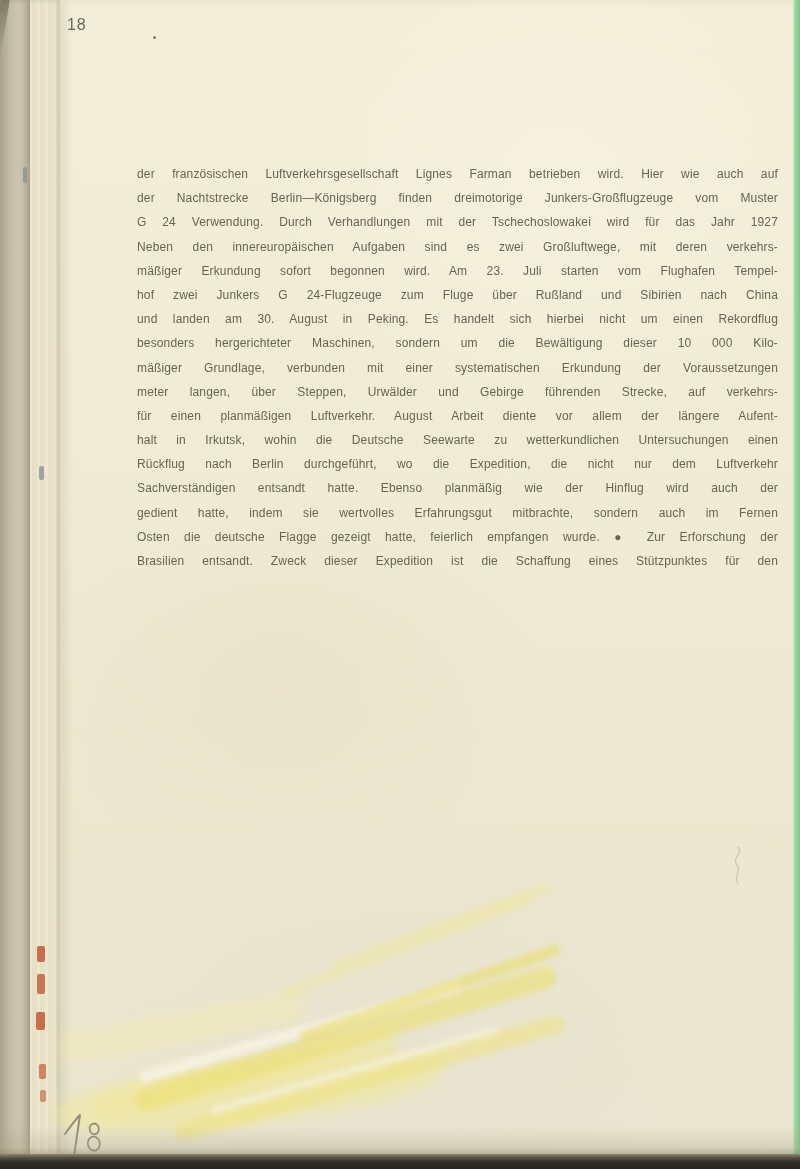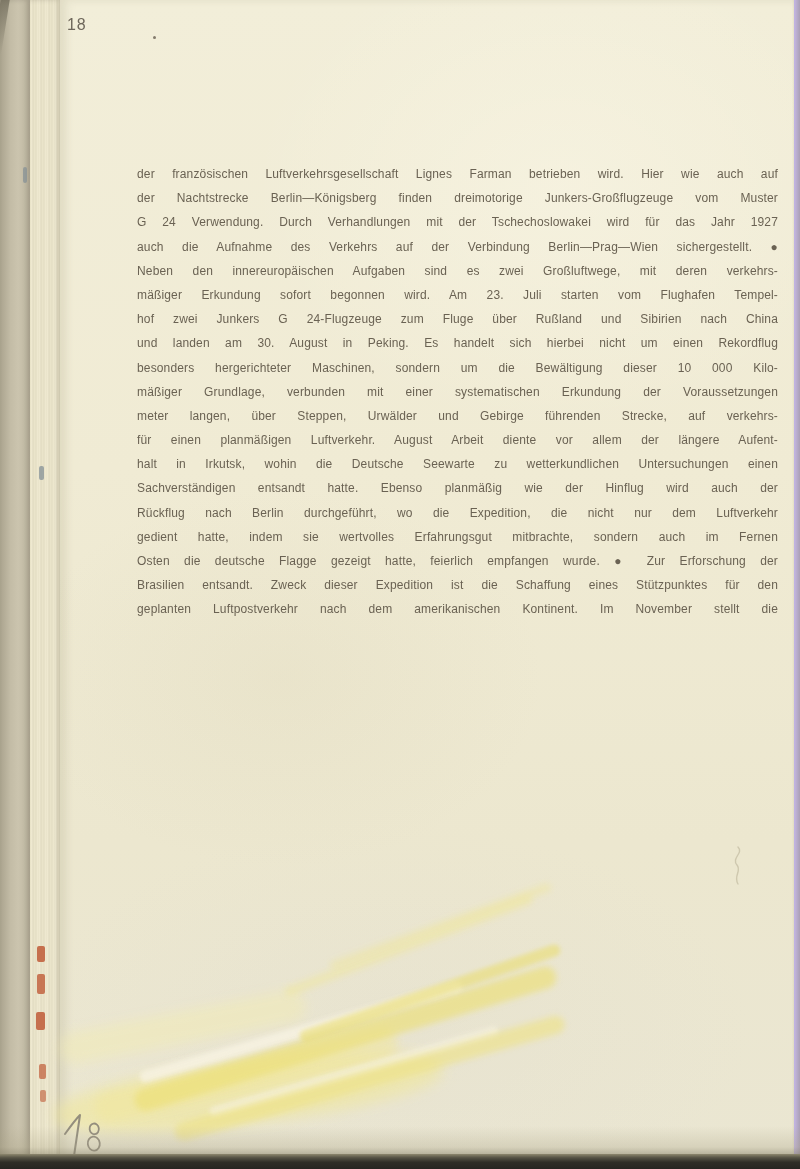--- a/index.html
+++ b/index.html
@@ -1,19 +1,19 @@
 <!DOCTYPE html>
 <html><head>
 <meta charset="utf-8">
 <style>
   html,body{margin:0;padding:0;background:#262521;}
   .book{
     position:relative;width:800px;height:1169px;overflow:hidden;
     font-family:"Liberation Sans",sans-serif;
-    background:#c4b5fd;
+    background:#86efac;
   }
   
   .binding-deep{
     position:absolute;left:0;top:0;width:30px;height:1169px;
     background:linear-gradient(90deg,#aaa38e 0%,#c3bca6 35%,#cbc4ae 60%,#bdb6a0 100%);
     box-shadow:inset -3px 0 4px rgba(90,85,70,.25);
   }
   .page-edges{
     position:absolute;left:30px;top:0;width:32px;height:1169px;
     background:
@@ -112,36 +112,34 @@
 
   <div class="page"></div>
 
   <div class="pagenum">18</div>
   <div class="ink-dot"></div>
 
   <div class="textblock">
       <div class="text-line">der französischen Luftverkehrsgesellschaft Lignes Farman betrieben wird. Hier wie auch auf</div>
       <div class="text-line">der Nachtstrecke Berlin—Königsberg finden dreimotorige Junkers-Großflugzeuge vom Muster</div>
       <div class="text-line">G 24 Verwendung. Durch Verhandlungen mit der Tschechoslowakei wird für das Jahr 1927</div>
-      <div class="text-line">auch die Aufnahme des Verkehrs auf der Verbindung Berlin—Prag—Wien sichergestellt. ●</div>
       <div class="text-line">Neben den innereuropäischen Aufgaben sind es zwei Großluftwege, mit deren verkehrs-</div>
       <div class="text-line">mäßiger Erkundung sofort begonnen wird. Am 23. Juli starten vom Flughafen Tempel-</div>
       <div class="text-line">hof zwei Junkers G 24-Flugzeuge zum Fluge über Rußland und Sibirien nach China</div>
       <div class="text-line">und landen am 30. August in Peking. Es handelt sich hierbei nicht um einen Rekordflug</div>
       <div class="text-line">besonders hergerichteter Maschinen, sondern um die Bewältigung dieser 10 000 Kilo-</div>
       <div class="text-line">mäßiger Grundlage, verbunden mit einer systematischen Erkundung der Voraussetzungen</div>
       <div class="text-line">meter langen, über Steppen, Urwälder und Gebirge führenden Strecke, auf verkehrs-</div>
       <div class="text-line">für einen planmäßigen Luftverkehr. August Arbeit diente vor allem der längere Aufent-</div>
       <div class="text-line">halt in Irkutsk, wohin die Deutsche Seewarte zu wetterkundlichen Untersuchungen einen</div>
+      <div class="text-line">Rückflug nach Berlin durchgeführt, wo die Expedition, die nicht nur dem Luftverkehr</div>
       <div class="text-line">Sachverständigen entsandt hatte. Ebenso planmäßig wie der Hinflug wird auch der</div>
-      <div class="text-line">Rückflug nach Berlin durchgeführt, wo die Expedition, die nicht nur dem Luftverkehr</div>
       <div class="text-line">gedient hatte, indem sie wertvolles Erfahrungsgut mitbrachte, sondern auch im Fernen</div>
       <div class="text-line">Osten die deutsche Flagge gezeigt hatte, feierlich empfangen wurde. ● Zur Erforschung der</div>
       <div class="text-line">Brasilien entsandt. Zweck dieser Expedition ist die Schaffung eines Stützpunktes für den</div>
-      <div class="text-line">geplanten Luftpostverkehr nach dem amerikanischen Kontinent. Im November stellt die</div>
     </div>
 
   <div class="wash">
     <div class="streak s-blob"></div>
     <div class="streak s-pale"></div>
     <div class="streak s-wide"></div>
     <div class="streak g-one"></div>
     <div class="streak s-main"></div>
     <div class="streak g-two"></div>
     <div class="streak s-low"></div>

